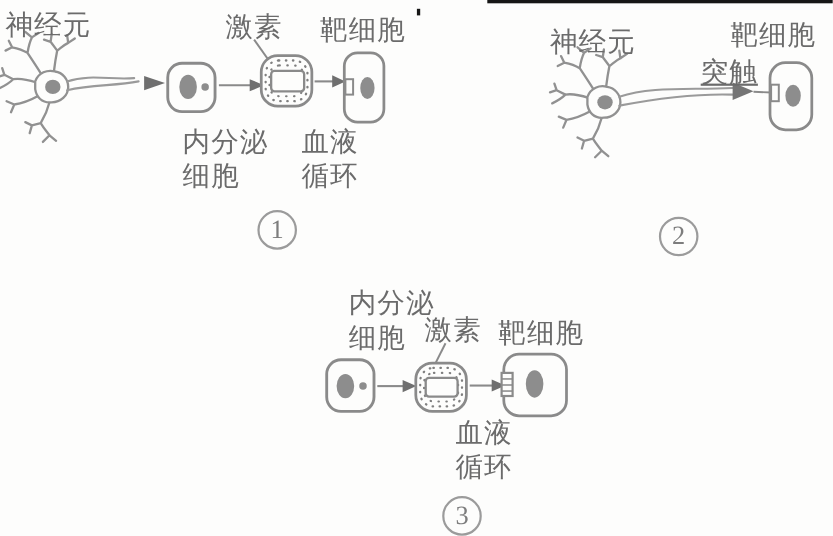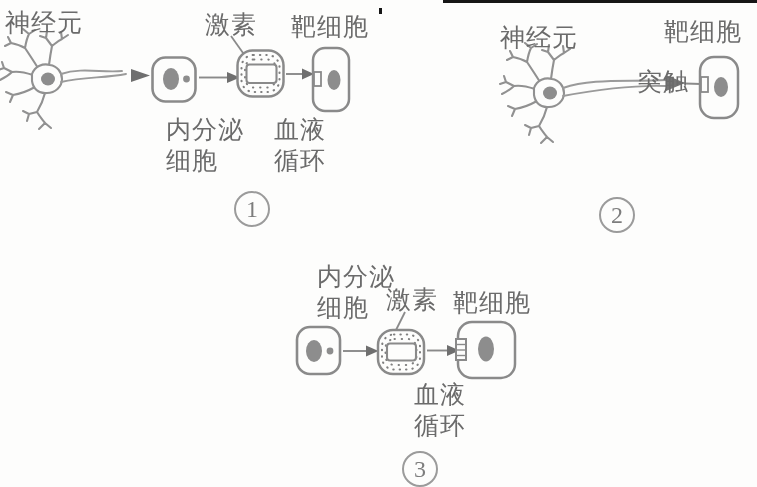--- a/index.html
+++ b/index.html
@@ -123,21 +123,21 @@
     <span style="display:block;">细胞</span>
   </div>
   <div class="label label-2line" style="left:238px;top:114px;">
     <span style="display:block;">血液</span>
     <span style="display:block;">循环</span>
   </div>
   <div class="circled-number" style="left:234px;top:191px;">1</div>
 
   <div class="label" style="left:500px;top:21px;">神经元</div>
   <div class="label" style="left:664px;top:15px;">靶细胞</div>
-  <div class="label" style="left:637px;top:65px;">突触</div>
+  <div class="label" style="left:637px;top:49px;text-decoration:underline;">突触</div>
   <div class="circled-number" style="left:599px;top:197px;">2</div>
 
   <div class="label label-2line" style="left:281px;top:261px;">
     <span style="display:block;">内分泌</span>
     <span style="display:block;">细胞</span>
   </div>
   <div class="label" style="left:386px;top:283px;">激素</div>
   <div class="label" style="left:453px;top:286px;">靶细胞</div>
   <div class="label label-2line" style="left:378px;top:379px;">
     <span style="display:block;">血液</span>

